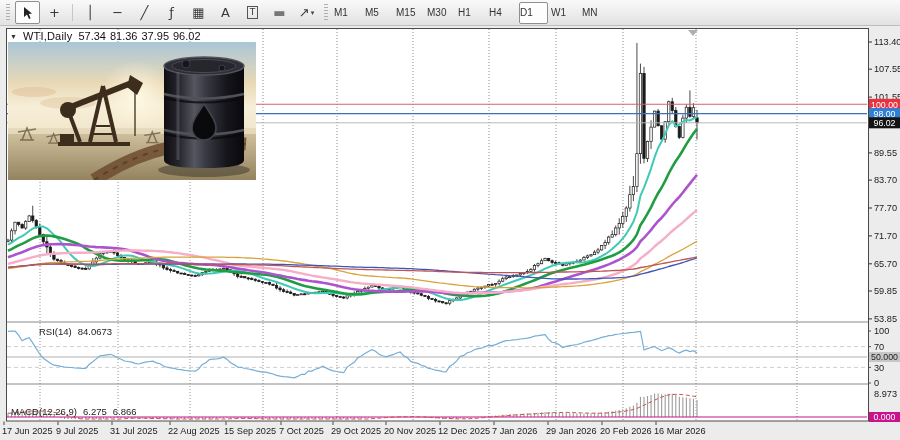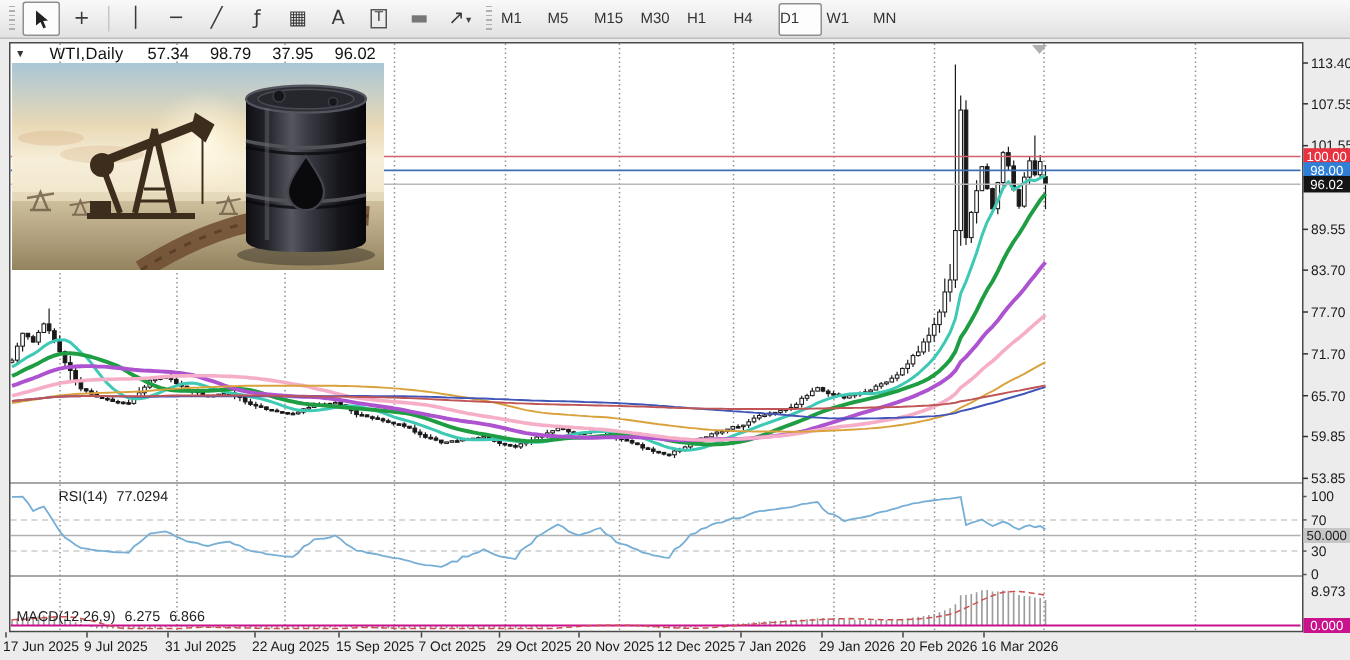--- a/index.html
+++ b/index.html
@@ -16,21 +16,21 @@
   .tbtn.active{border:1px solid #8f8f8f;background:#fcfcfc;}
   .tsep{width:1px;height:17px;background:#c6c6c6;margin:0 4px;}
   .boxT{border:1px solid #555;font-size:9px;padding:0 2px;line-height:11px;}
   .caret{font-size:7px;color:#444;margin-left:1px;}
   .tfbtn{min-width:27px;height:20px;display:flex;align-items:center;justify-content:flex-start;
          font:10px "Liberation Sans",sans-serif;color:#333;border:1px solid transparent;border-radius:2px;margin:0 1px;}
   .tfbtn.active{border:1px solid #8f8f8f;background:#fdfdfd;}
   
   #chart-canvas{position:absolute;left:0;top:0;z-index:1;}
   .photo{position:absolute;left:8px;top:42px;width:248px;height:138px;z-index:5;}
-  .title-bar{position:absolute;left:10px;top:30px;z-index:6;display:flex;align-items:center;gap:16px;
+  .title-bar{position:absolute;left:10px;top:30px;z-index:6;display:flex;align-items:center;gap:6px;
              font:11px "Liberation Sans",sans-serif;color:#111;}
   .title-bar .tri{font-size:7px;color:#333;}
   .ind-label{position:absolute;z-index:6;display:flex;gap:6px;font:9.5px "Liberation Sans",sans-serif;color:#222;}
 </style>
 </head>
 <body>
 
 <div class="screen">
 
   <div class="toolbar">
@@ -818,28 +818,28 @@
         <text x="600" y="434" font-family="&quot;Liberation Sans&quot;,sans-serif" font-size="9.2px" fill="#1a1a1a">20 Feb 2026</text>
         <line x1="656" y1="421.5" x2="656" y2="425" stroke="#444" stroke-width="1"></line>
         <text x="654" y="434" font-family="&quot;Liberation Sans&quot;,sans-serif" font-size="9.2px" fill="#1a1a1a">16 Mar 2026</text>
       </g>
     </svg>
 
   <div class="title-bar">
     <span class="tri">▼</span>
     <span style="letter-spacing:.2px">WTI,Daily</span>
     <span>57.34</span>
-    <span style="margin-left:-2px">98.79</span>
+    <span style="margin-left:-2px">81.36</span>
     <span style="margin-left:-2px">37.95</span>
     <span style="margin-left:-2px">96.02</span>
   </div>
 
   <div class="ind-label" style="left:11px;top:326px;padding-left:28px;">
     <span>RSI(14)</span>
-    <span>77.0294</span>
+    <span>84.0673</span>
   </div>
   <div class="ind-label" style="left:11px;top:386px;margin-top:20px;">
     <span>MACD(12,26,9)</span>
     <span>6.275</span>
     <span>6.866</span>
   </div>
 
   <div class="photo">
     <svg width="248" height="138" viewBox="0 0 248 138">
       <defs>

